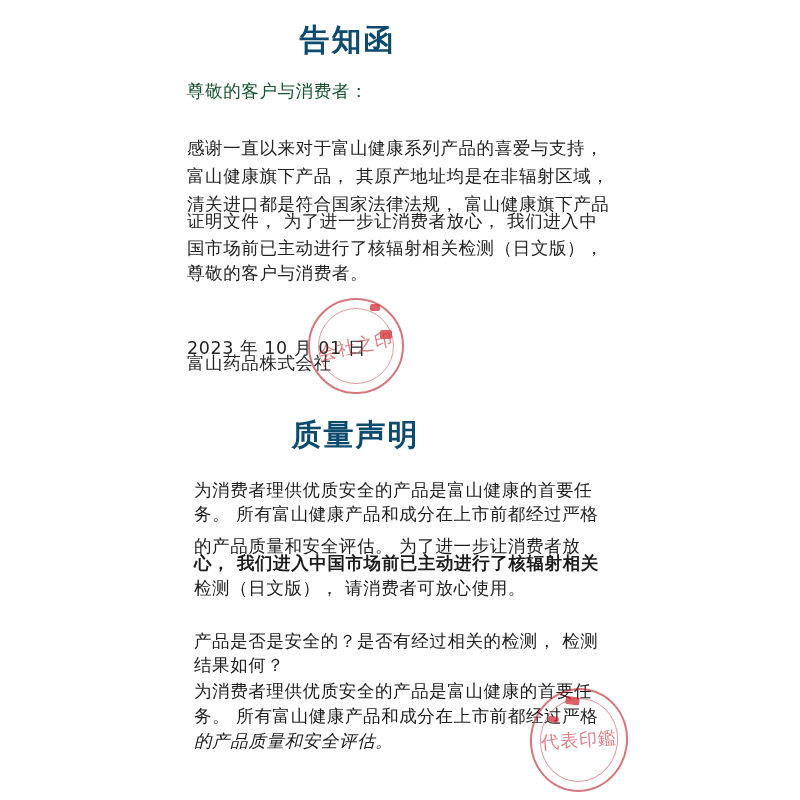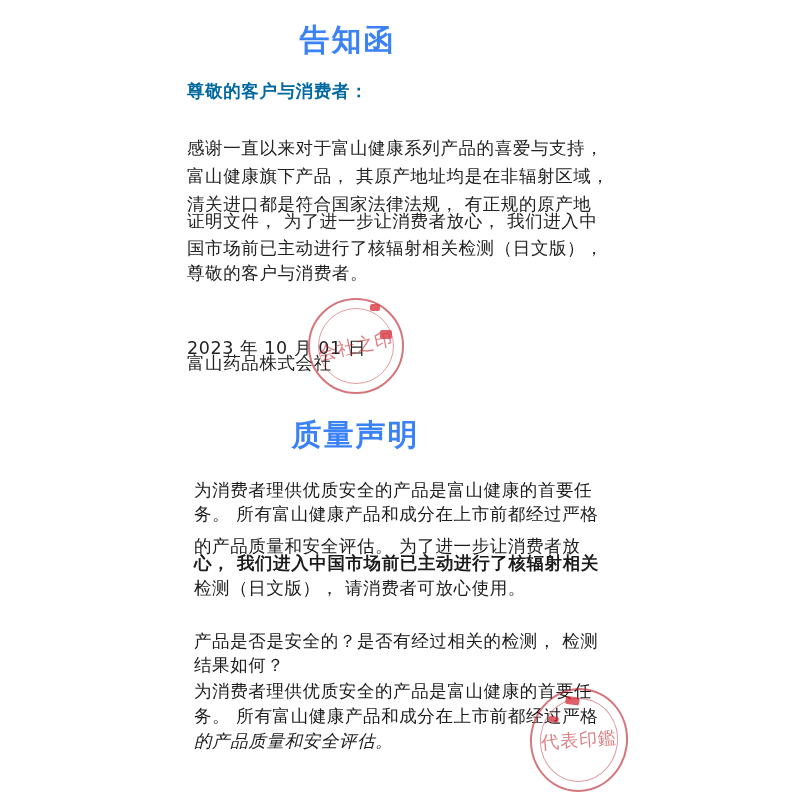--- a/index.html
+++ b/index.html
@@ -15,37 +15,37 @@
       font-family: "DejaVu Sans", "Liberation Sans", sans-serif;
       color: #1a1a1a;
     }
     .title {
       position: absolute;
       left: 0;
       width: 695px;
       text-align: center;
       font-size: 30px;
       font-weight: bold;
-      color: #3b82f6;
+      color: #0c4a6e;
       letter-spacing: 2px;
       margin: 0;
     }
     .title-1 { top: 20px; }
     .title-2 { top: 415px; margin-left: 8px; }
 
     .line {
       position: absolute;
       font-size: 17.5px;
       white-space: nowrap;
       line-height: 22px;
       letter-spacing: 0.6px;
     }
     .sec1 { left: 187px; color: #222; }
     .sec2 { left: 194px; color: #1c1c1c; }
-    .bold { font-weight: bold; color: #0369a1; }
+    .bold { font-weight: normal; color: #14532d; }
 
     .stamp {
       position: absolute;
       border-radius: 50%;
       border: 2px solid rgba(190, 40, 50, 0.75);
       box-sizing: border-box;
       opacity: 0.85;
     }
     .stamp::before {
       content: "";
@@ -83,21 +83,21 @@
 </head>
 <body>
 
 <h1 class="title title-1">告知函</h1>
 
 <div class="line sec1 bold" style="top:80px;">尊敬的客户与消费者：</div>
 
 <div>
   <div class="line sec1" style="top:137px;">感谢一直以来对于富山健康系列产品的喜爱与支持，</div>
   <div class="line sec1" style="top:165px;">富山健康旗下产品， 其原产地址均是在非辐射区域，</div>
-  <div class="line sec1" style="top:193px;">清关进口都是符合国家法律法规， 有正规的原产地</div>
+  <div class="line sec1" style="top:193px;">清关进口都是符合国家法律法规， 富山健康旗下产品</div>
   <div class="line sec1" style="top:210px;">证明文件， 为了进一步让消费者放心， 我们进入中</div>
   <div class="line sec1" style="top:237px;">国市场前已主动进行了核辐射相关检测（日文版），</div>
   <div class="line sec1" style="top:262px;">尊敬的客户与消费者。</div>
 </div>
 
 <div class="line sec1" style="top:313px;margin-top:39px;">富山药品株式会社</div>
 <div class="line sec1" style="top:337px;">2023 年 10 月 01 日</div>
 
 <div class="stamp stamp-1">
   <span class="stamp-text">会社之印</span>

